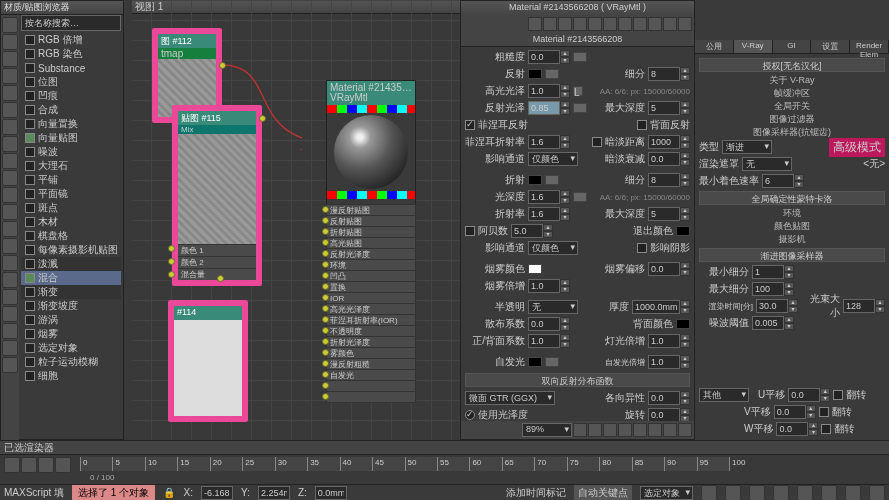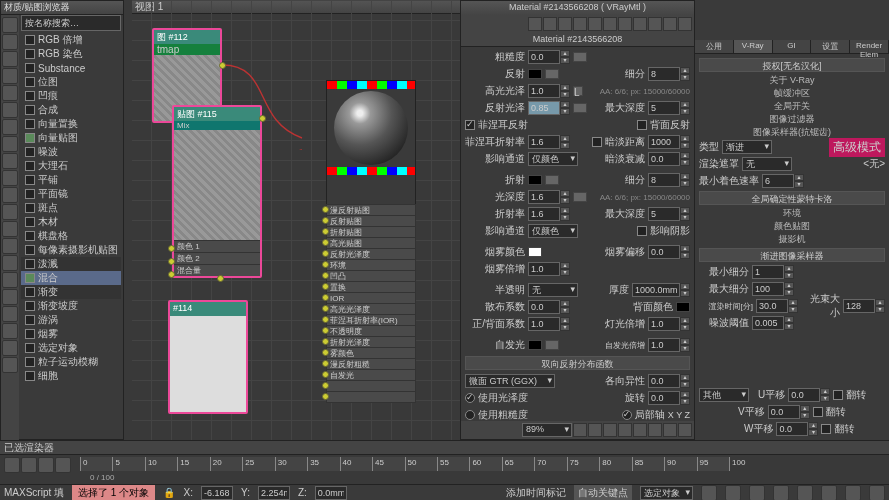--- a/index.html
+++ b/index.html
@@ -10,21 +10,21 @@
 .toolbar-v{position:absolute;left:0;top:14px;width:18px;height:426px;background:#444;display:flex;flex-direction:column;align-items:center;gap:1px;padding-top:2px}
 .tool-btn{width:16px;height:16px;background:#555;border:1px solid #333;border-radius:2px}
 .search-row{position:absolute;left:20px;top:14px;right:2px;height:16px;background:#2a2a2a;border:1px solid #666;font-size:9px;padding:1px 3px}
 .tree{position:absolute;left:20px;top:32px;right:2px;bottom:2px;overflow:hidden}
 .tree-item{display:flex;align-items:center;height:14px;padding-left:4px;font-size:9px;background:#3a3a3a}
 .tree-item.sel{background:#5a6a8a}
 .tree-ck{width:10px;height:10px;border:1px solid #888;margin-right:3px;display:inline-block;background:#222}
 .tree-ck.on{background:#5a8a5a}
 .node-area{position:absolute;left:132px;top:0;width:328px;height:440px;background:#393939;overflow:hidden}
 .node-area::before{content:"";position:absolute;inset:0;background-image:repeating-linear-gradient(0deg,transparent,transparent 19px,#444 19px,#444 20px),repeating-linear-gradient(90deg,transparent,transparent 19px,#444 19px,#444 20px)}
-.node{position:absolute;background:#4a4a4a;border:2px solid #ec4899;border-radius:2px}
+.node{position:absolute;background:#4a4a4a;border:6px solid #ec4899;border-radius:2px}
 .node-hdr{background:#3a8a7a;height:14px;font-size:9px;padding:1px 3px;color:#fff}
 .node-hdr.teal{background:#3a8a7a}
 .node-thumb{width:100%;aspect-ratio:1;background:#888;background-image:repeating-linear-gradient(45deg,#999,#999 3px,#888 3px,#888 6px)}
 .node-row{display:flex;align-items:center;height:12px;padding:0 3px;font-size:8px;background:#4a4a4a;border-top:1px solid #333}
 svg.wires{position:absolute;inset:0;pointer-events:none}
 .preview-ball{position:absolute;left:326px;top:80px;width:90px;height:140px;background:#3a3a3a;border:1px solid #222}
 .ball-hdr{background:#3a8a7a;height:24px;font-size:8px;padding:2px 3px;color:#eee;line-height:10px}
 .ball-strip{height:8px;background:repeating-linear-gradient(90deg,#f00 0 10px,#0f0 10px 20px,#00f 20px 30px,#0ff 30px 40px)}
 .ball{width:74px;height:74px;margin:2px auto;border-radius:50%;background:radial-gradient(circle at 35% 30%,#eee 4%,#999 15%,#555 45%,#222 80%)}
 .param-rows{position:absolute;left:326px;top:222px;width:90px}
@@ -237,20 +237,24 @@
   <div class="port" style="left:36px;top:271px"></div>
   <div class="port" style="left:127px;top:115px"></div>
 
   <div class="node" style="left:36px;top:300px;width:80px">
     <div class="node-hdr teal">#114</div>
     <div class="node-thumb" style="height:96px;background:#ddd"></div>
   </div>
   <div class="port" style="left:85px;top:275px"></div>
 
   <div class="preview-ball" style="left:194px">
+    <div class="ball-hdr">
+        <div>Material #21435…</div>
+        <div>VRayMtl</div>
+      </div>
     <div class="ball-strip"></div>
     <div class="ball"></div>
     <div class="ball-strip"></div>
   </div>
   <div class="param-rows" id="param-rows" style="left: 194px; top: 204px; width: 90px; position: absolute;">
       <div class="param-row">漫反射贴图</div>
       <div class="port" style="left: -4px; top: 2px;"></div>
       <div class="param-row">反射贴图</div>
       <div class="port" style="left: -4px; top: 13px;"></div>
       <div class="param-row">折射贴图</div>
@@ -443,20 +447,34 @@
         <label>最大深度</label>
         <span class="spin">
           <input value="5" style="">
           <span class="arr">
             <div>▴</div>
             <div>▾</div>
           </span>
         </span>
       </div>
     <div class="prow">
+        <span class="cbx"></span>
+        <label>阿贝数</label>
+        <span class="spin">
+          <input value="5.0" style="">
+          <span class="arr">
+            <div>▴</div>
+            <div>▾</div>
+          </span>
+        </span>
+        <span style="flex:1"></span>
+        <label>退出颜色</label>
+        <span class="sw" style="background:#000"></span>
+      </div>
+    <div class="prow">
         <label style="width:60px">影响通道</label>
         <span class="combo">仅颜色</span>
         <span style="flex:1"></span>
         <span class="cbx"></span>
         <label>影响阴影</label>
       </div>
 
     <div style="height:4px"></div>
     <div class="prow">
         <label style="width:60px">烟雾颜色</label>
@@ -690,21 +708,21 @@
           <span class="arr">
             <div>▴</div>
             <div>▾</div>
           </span>
         </span>
         <span class="cbx"></span>
         <label>翻转</label>
       </div>
     <div class="prow">
         <span style="width:36px"></span>
-        <label style="">V平移</label>
+        <label style="margin-left:6px">V平移</label>
         <span class="spin">
           <input value="0.0" style="">
           <span class="arr">
             <div>▴</div>
             <div>▾</div>
           </span>
         </span>
         <span class="cbx"></span>
         <label>翻转</label>
       </div>

